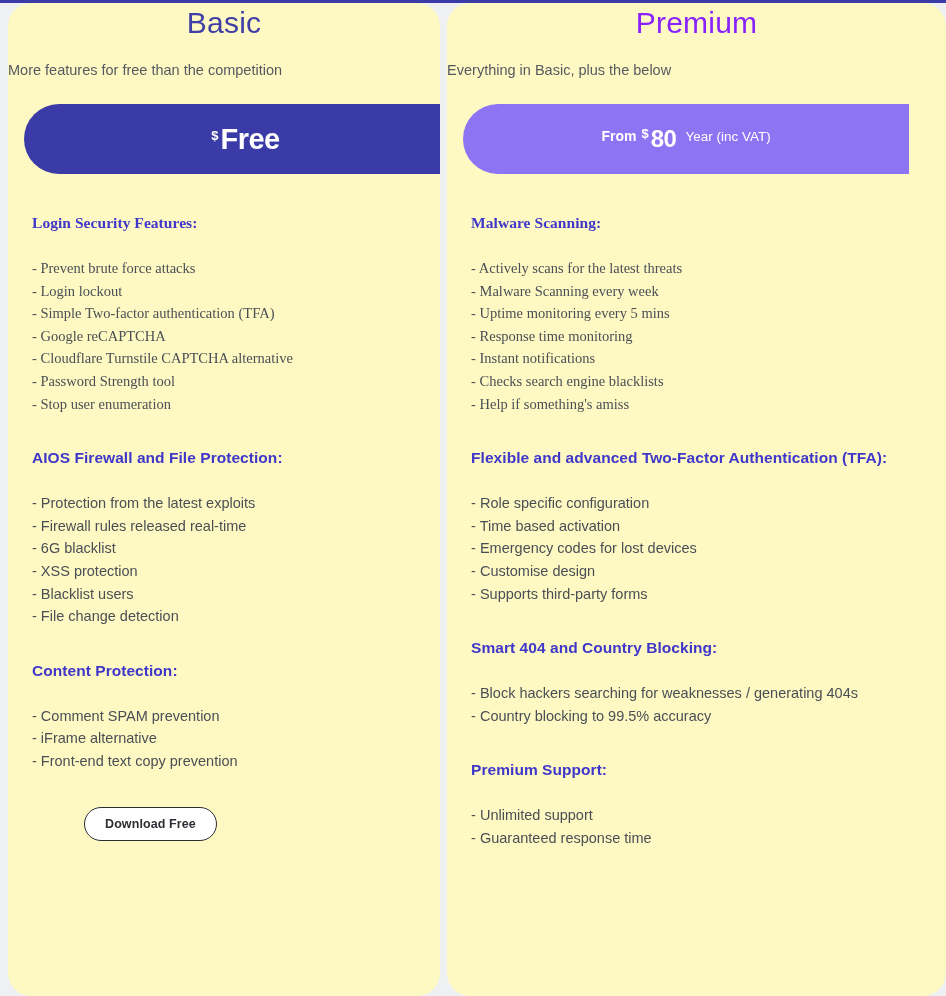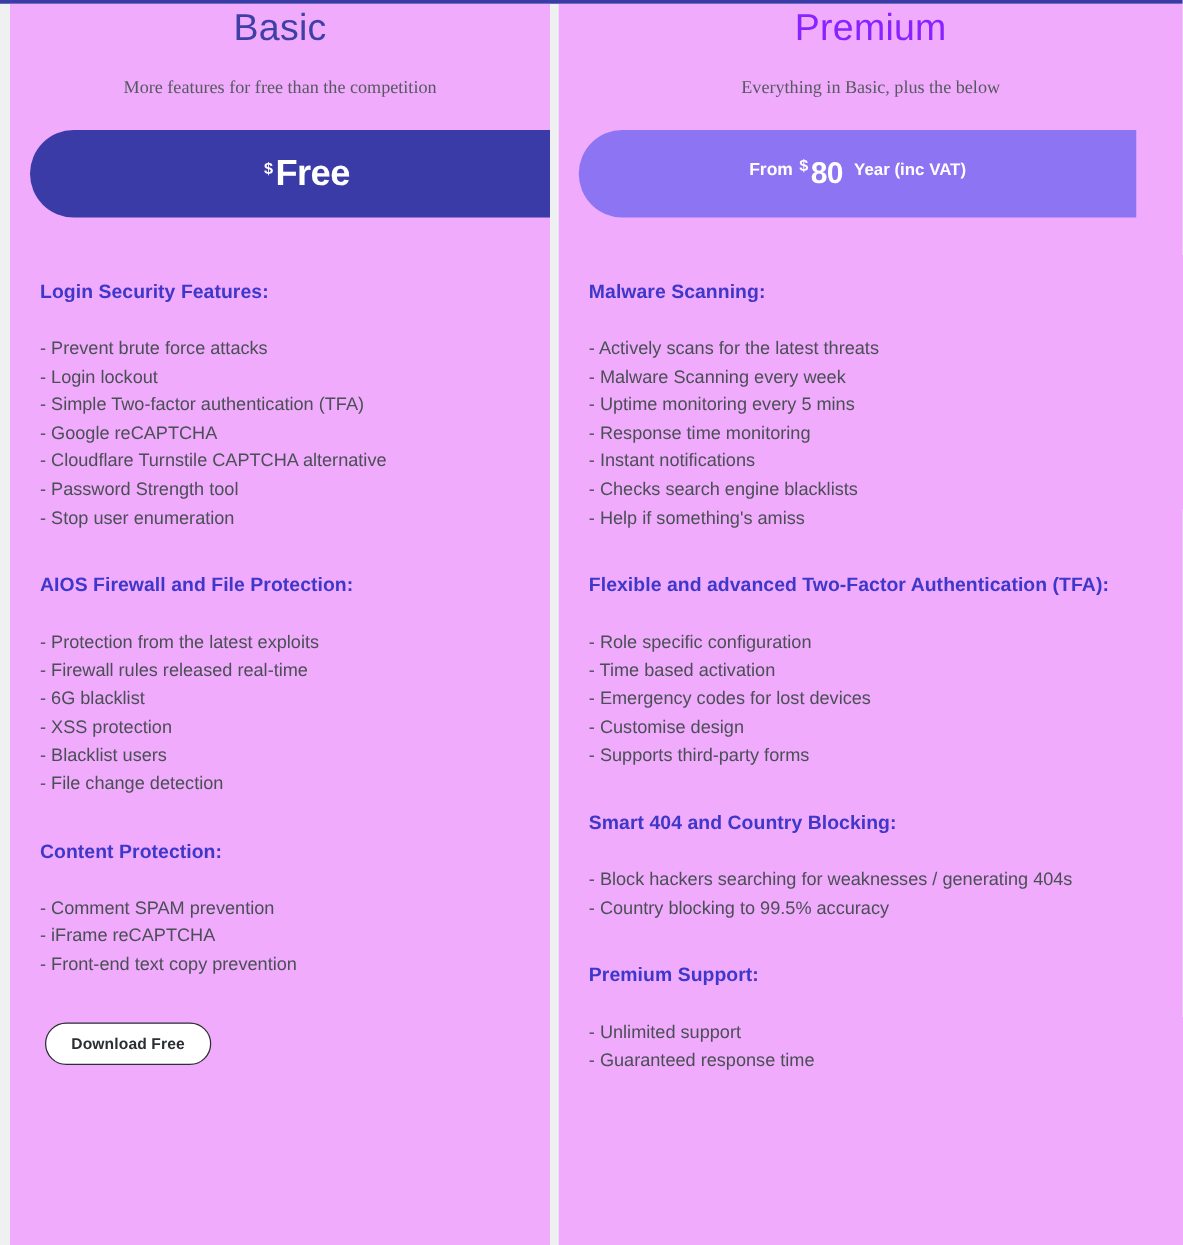--- a/index.html
+++ b/index.html
@@ -19,47 +19,46 @@
   .pricing-wrap {
     position: relative;
     width: 946px;
     height: 993px;
     display: flex;
     align-items: flex-start;
   }
 
   
   .plan-card {
-    background: #f0abfc;
+    background: #fef9c3;
     height: 993px;
     overflow: hidden;
     position: relative;
+    border-radius: 23px;
   }
   .plan-card.basic   { width: 459px; margin-left: 8px; }
   .plan-card.premium { width: 530px; margin-left: 7px; }
 
   
   .plan-title {
     text-align: center;
     font-size: 30px;
     font-weight: 400;
     letter-spacing: 0.2px;
     padding-top: 2px;
     line-height: 36px;
   }
   .plan-title.basic-title   { color: #3F3FA5; }
   .plan-title.premium-title { color: #8822FF; }
 
   .plan-subtitle {
-    text-align: center;
     font-size: 14.5px;
     color: #565a60;
     margin-top: 19px;
     line-height: 20px;
-    font-family: Liberation Serif, serif;
   }
 
   
   .price-bar {
     margin-top: 24px;
     height: 70px;
     display: flex;
     align-items: center;
     justify-content: center;
     color: #ffffff;
@@ -98,31 +97,31 @@
     margin-right: 2px;
   }
   .price-amount {
     font-size: 24px;
     font-weight: bold;
     letter-spacing: -0.5px;
   }
   .price-amount.free { font-size: 29px; }
   .price-suffix {
     font-size: 13.5px;
-    font-weight: bold;
+    font-weight: normal;
     margin-left: 9px;
     position: relative;
     top: -6px;
   }
 
   
   .features { padding: 0 24px; }
 
   .feature-group { margin-top: 32px; }
-  .feature-group.first { margin-top: 49px; }
+  .feature-group.first { margin-top: 38px; font-family: Liberation Serif, serif; }
 
   .feature-heading {
     color: #3F37C9;
     font-size: 15.5px;
     font-weight: bold;
     line-height: 21px;
     letter-spacing: 0.05px;
   }
 
   .feature-list {
@@ -130,21 +129,21 @@
     margin-top: 24px;
   }
   .feature-item {
     font-size: 14.5px;
     color: #4a4f55;
     line-height: 22.6px;
     white-space: nowrap;
   }
 
   
-  .cta-row { padding: 0 28px; }
+  .cta-row { padding: 0 28px; margin-left: 48px; }
 
   .cta {
     display: inline-flex;
     align-items: center;
     justify-content: center;
     font-size: 12.5px;
     font-weight: bold;
     letter-spacing: 0.1px;
     cursor: pointer;
     border-radius: 22px;
@@ -209,21 +208,21 @@
           <li class="feature-item">- XSS protection</li>
           <li class="feature-item">- Blacklist users</li>
           <li class="feature-item">- File change detection</li>
         </ul>
       </div>
 
       <div class="feature-group">
         <div class="feature-heading">Content Protection:</div>
         <ul class="feature-list">
           <li class="feature-item">- Comment SPAM prevention</li>
-          <li class="feature-item">- iFrame reCAPTCHA</li>
+          <li class="feature-item">- iFrame alternative</li>
           <li class="feature-item">- Front-end text copy prevention</li>
         </ul>
       </div>
 
     </div>
 
     <div class="cta-row">
       <a class="cta outline">Download Free</a>
     </div>
 

